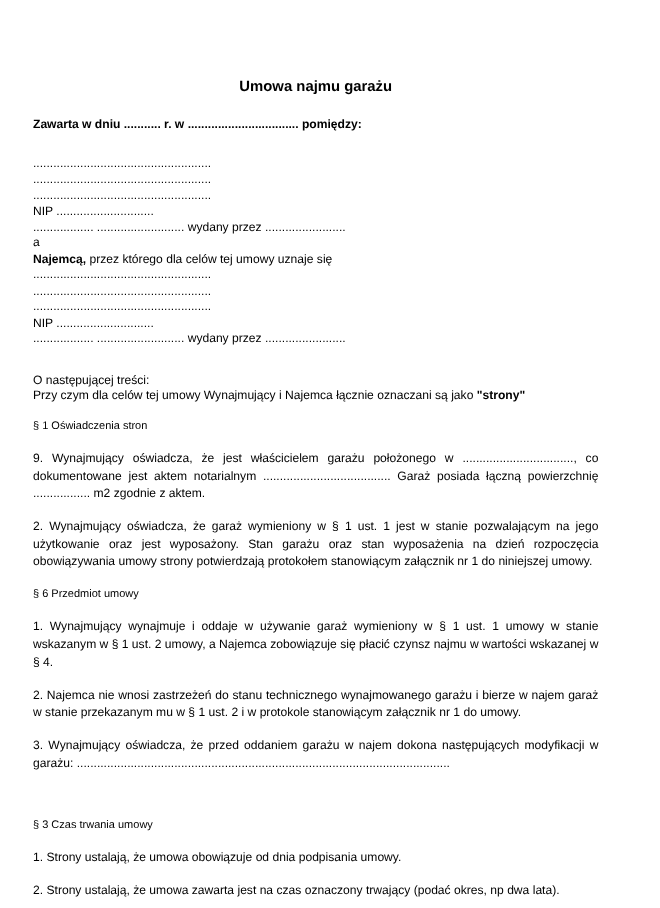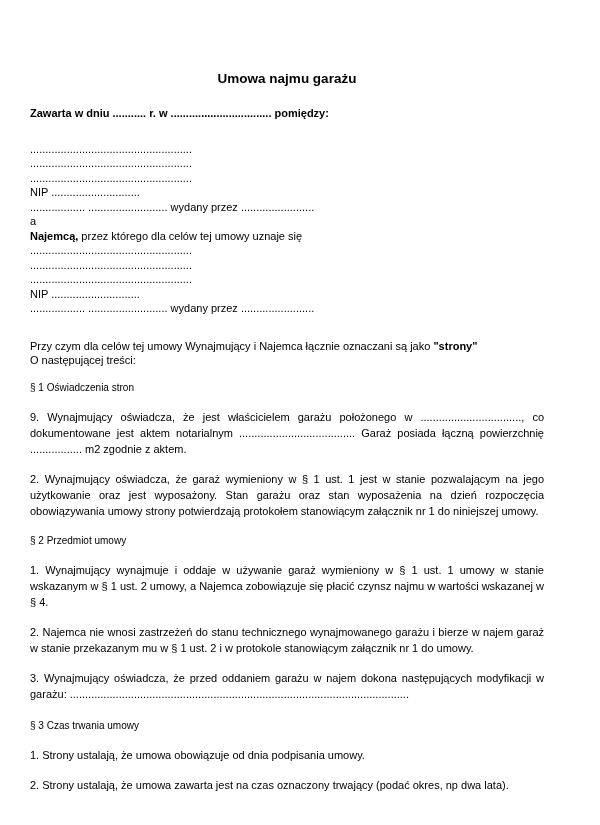--- a/index.html
+++ b/index.html
@@ -38,21 +38,21 @@
   .bold { font-weight: bold; }
   .parties-note-block { margin-top: 23px; }
   .sec-heading {
     font-size: 10px;
     font-weight: normal;
     text-align: left;
     line-height: 16px;
     margin-top: 12px;
     margin-bottom: 13px;
   }
-  .sec-heading.extra-gap { margin-top: 16px; }
+  .sec-heading.extra-gap { margin-top: 41px; }
   .para {
     font-size: 11px;
     line-height: 16px;
     text-align: justify;
     margin-bottom: 14px;
     overflow-wrap: break-word;
   }
 </style>
 </head>
 <body>
@@ -76,32 +76,32 @@
   <div>
     <p class="intro-line"><span class="bold">Najemcą,</span><span> przez którego dla celów tej umowy uznaje się</span></p>
     <p class="intro-line">.....................................................</p>
     <p class="intro-line">.....................................................</p>
     <p class="intro-line">.....................................................</p>
     <p class="intro-line">NIP .............................</p>
     <p class="intro-line">.................. .......................... wydany przez ........................</p>
   </div>
 
   <div class="parties-note-block">
+    <p class="intro-line">O następującej treści:</p>
     <p class="intro-line"><span>Przy czym dla celów tej umowy Wynajmujący i Najemca łącznie oznaczani są jako </span><span class="bold">"strony"</span></p>
-    <p class="intro-line">O następującej treści:</p>
   </div>
 
   <div>
     <h2 class="sec-heading">§ 1 Oświadczenia stron</h2>
     <p class="para">9. Wynajmujący oświadcza, że jest właścicielem garażu położonego w ................................., co dokumentowane jest aktem notarialnym ...................................... Garaż posiada łączną powierzchnię ................. m2 zgodnie z aktem.</p>
     <p class="para">2. Wynajmujący oświadcza, że garaż wymieniony w § 1 ust. 1 jest w stanie pozwalającym na jego użytkowanie oraz jest wyposażony. Stan garażu oraz stan wyposażenia na dzień rozpoczęcia obowiązywania umowy strony potwierdzają protokołem stanowiącym załącznik nr 1 do niniejszej umowy.</p>
   </div>
 
   <div>
-    <h2 class="sec-heading">§ 2 Przedmiot umowy</h2>
+    <h2 class="sec-heading">§ 6 Przedmiot umowy</h2>
     <p class="para">1. Wynajmujący wynajmuje i oddaje w używanie garaż wymieniony w § 1 ust. 1 umowy w stanie wskazanym w § 1 ust. 2 umowy, a Najemca zobowiązuje się płacić czynsz najmu w wartości wskazanej w § 4.</p>
     <p class="para">2. Najemca nie wnosi zastrzeżeń do stanu technicznego wynajmowanego garażu i bierze w najem garaż w stanie przekazanym mu w § 1 ust. 2 i w protokole stanowiącym załącznik nr 1 do umowy.</p>
     <p class="para">3. Wynajmujący oświadcza, że przed oddaniem garażu w najem dokona następujących modyfikacji w garażu: ...............................................................................................................</p>
   </div>
 
   <div>
     <h2 class="sec-heading extra-gap">§ 3 Czas trwania umowy</h2>
     <p class="para">1. Strony ustalają, że umowa obowiązuje od dnia podpisania umowy.</p>
     <p class="para">2. Strony ustalają, że umowa zawarta jest na czas oznaczony trwający (podać okres, np dwa lata).</p>
   </div>

